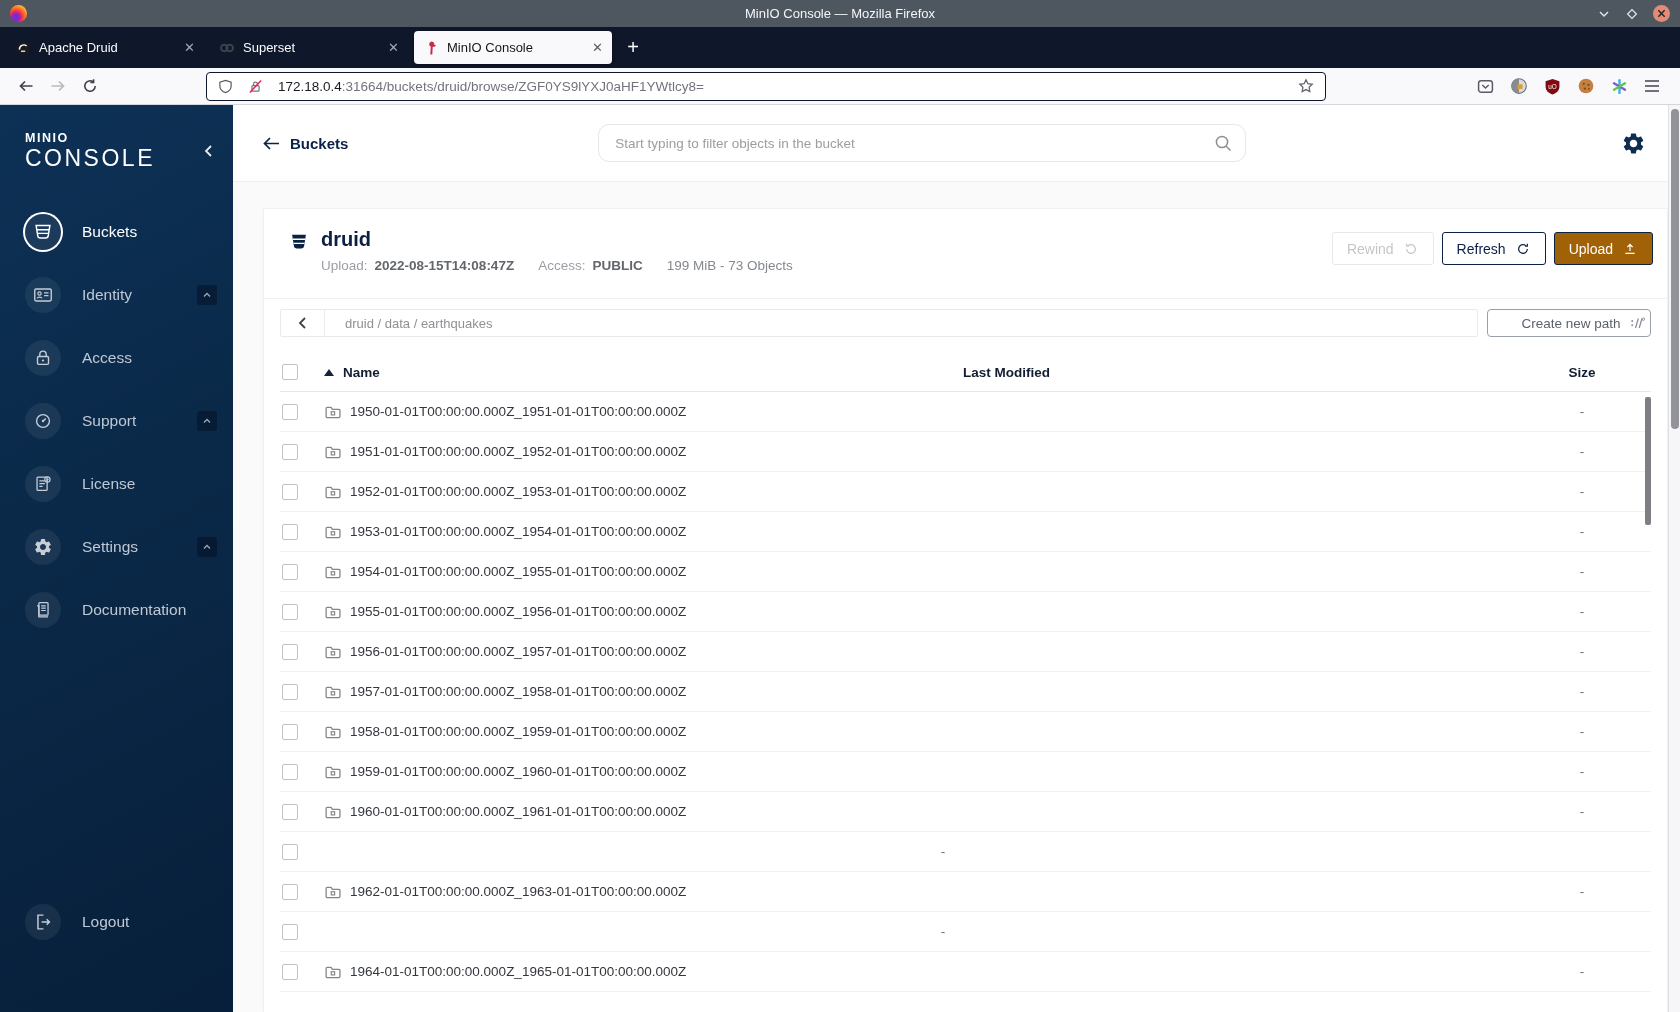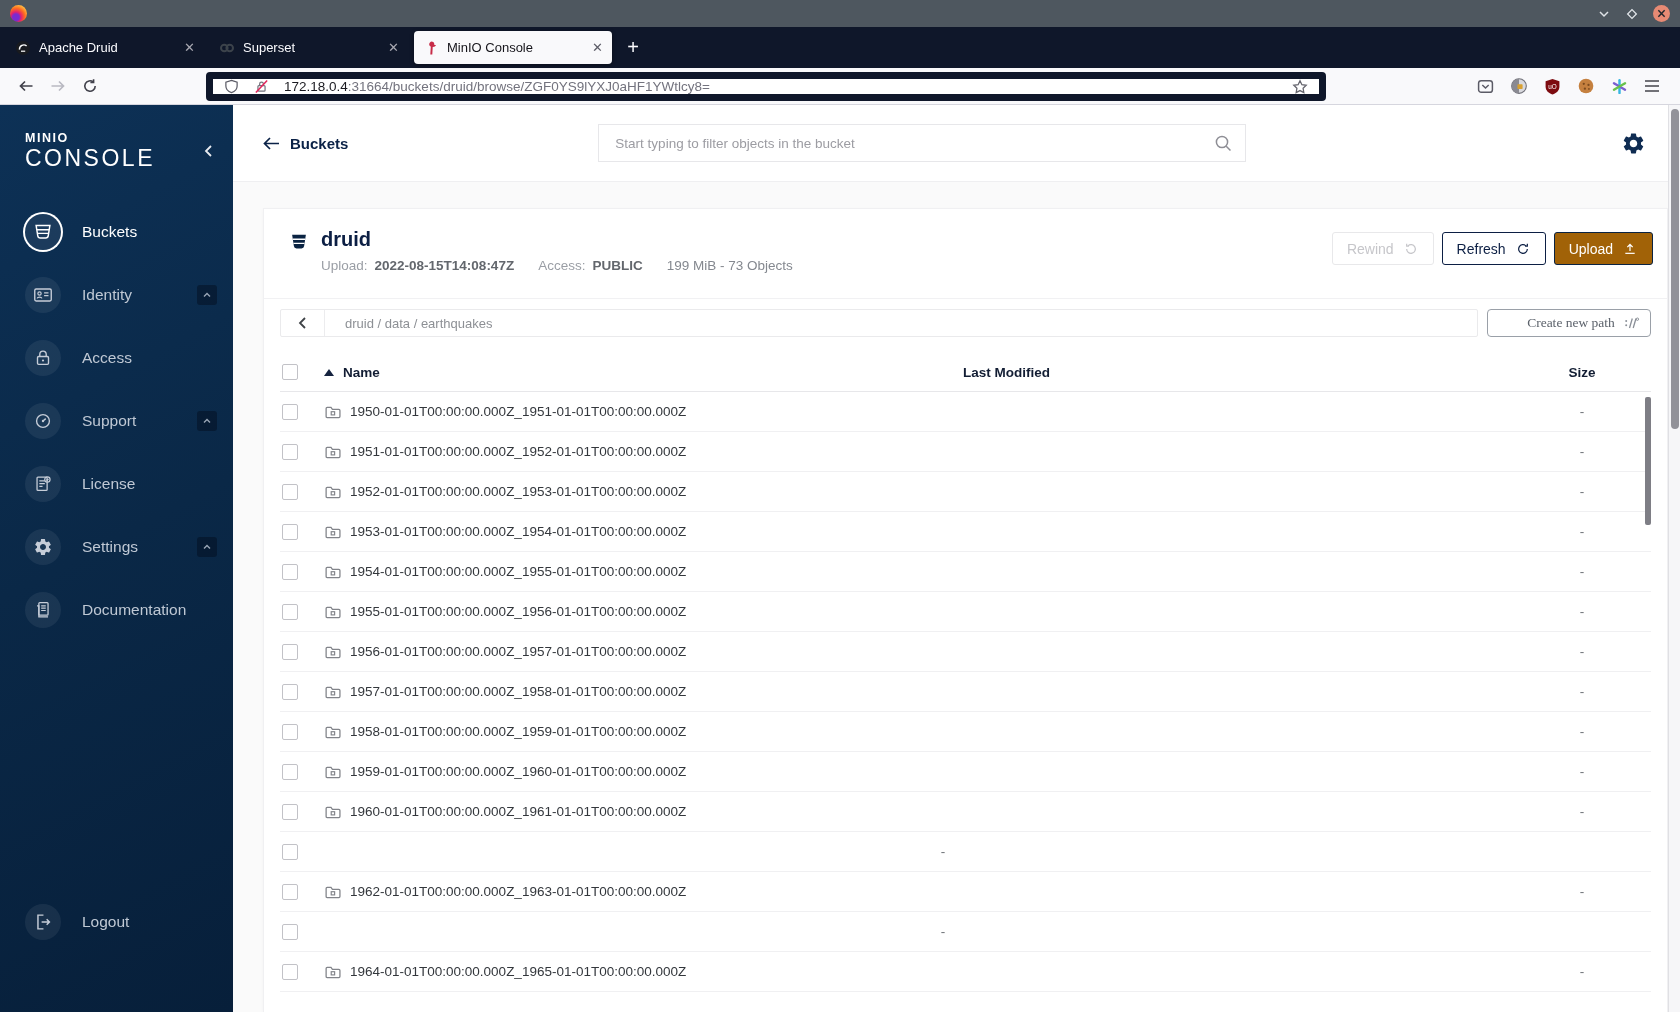--- a/index.html
+++ b/index.html
@@ -25,22 +25,22 @@
   .tab-close { margin-left:auto; color:#a9a9b2; font-size:13px; line-height:1; cursor:pointer; }
   .tab.active .tab-close { color:#5b5b66; }
   .newtab { width:30px; height:30px; display:flex; align-items:center; justify-content:center;
     color:#fbfbfe; font-size:20px; border-radius:4px; cursor:pointer; }
 
   .navbar { height:37px; background:#f9f9fb; border-bottom:1px solid #d6d6de;
     display:flex; align-items:center; padding:0 10px; }
   .nav-btn { width:32px; height:30px; display:flex; align-items:center; justify-content:center;
     border-radius:4px; color:#42424c; cursor:pointer; }
   .nav-btn.disabled { color:#b9b9c2; }
-  .urlbar { margin-left:100px; width:1120px; height:29px; background:#fff; border:7px solid #0f172a;
-    border-radius:4px; display:flex; padding:0 11px; gap:15px; font-size:13.5px; cursor:text; }
+  .urlbar { margin-left:100px; width:1120px; height:29px; background:#fff; border:1px solid #0f172a;
+    border-radius:4px; display:flex; align-items:center; padding:0 11px; gap:15px; font-size:13.5px; cursor:text; }
   .url-host { color:#1b1b21; }
   .url-rest { color:#73737e; }
   .url-star { margin-left:auto; display:flex; cursor:pointer; }
   .ext-cluster { margin-left:auto; display:flex; gap:16px; align-items:center; padding-right:10px; }
   .ext-ic { display:flex; cursor:pointer; }
 
   
   .app { height:907px; display:flex; position:relative; background:#fafafa; }
 
   .sidebar { width:233px; flex-shrink:0; display:flex; flex-direction:column;
@@ -59,21 +59,21 @@
   .caret-box { margin-left:auto; margin-right:16px; width:20px; height:20px; border-radius:3px;
     background:rgba(2,10,26,.45); display:flex; align-items:center; justify-content:center; color:#9aa6b6; }
   .logout-block { margin-top:auto; margin-bottom:72px; padding-left:25px; }
 
   .main { flex:1; display:flex; flex-direction:column; margin-right:12px; min-width:0; }
   .page-header { height:77px; background:#fff; display:flex; align-items:center;
     padding:0 22px 0 30px; border-bottom:1px solid #efeff1; }
   .back-link { display:flex; align-items:center; gap:10px; color:#0b2247; font-weight:bold;
     font-size:15px; cursor:pointer; }
   .search-wrap { position:relative; margin-left:250px; }
-  .search-input { width:648px; height:38px; border:1px solid #e7e7ea; border-radius:0;
+  .search-input { width:648px; height:38px; border:1px solid #e7e7ea; border-radius:11px;
     padding:0 44px 0 16px; font-size:13.5px; color:#333; background:#fff; font-family:inherit; }
   .search-input::placeholder { color:#9c9ca2; }
   .search-ic { position:absolute; right:14px; top:10px; color:#8e8e95; }
   .gear-btn { margin-left:auto; color:#0f2c52; display:flex; cursor:pointer; }
 
   .content { flex:1; padding:26px 0 0 30px; min-height:0; }
   .card { background:#fff; border:1px solid #f0f0f2; border-bottom:none; height:100%;
     display:flex; flex-direction:column; box-shadow:0 1px 3px rgba(0,0,0,.03); }
 
   .bucket-header { display:flex; align-items:flex-start; height:90px;
@@ -92,21 +92,21 @@
   .btn-upload  { color:#fff; border-color:#0a2342; background:#a16207; }
 
   .browse-row { display:flex; margin:10px 16px 0; gap:9px; height:28px; }
   .path-box { flex:1; border:1px solid #eaeaec; border-radius:2px; display:flex;
     align-items:center; background:#fff; }
   .path-back { width:44px; height:100%; display:flex; align-items:center; justify-content:center;
     border-right:1px solid #ececee; color:#3f4347; cursor:pointer; }
   .path-text { padding-left:20px; font-size:13px; color:#8d9095; }
   .btn-createpath { width:164px; border:1px solid #9aa0a8; border-radius:4px; color:#5c626b;
     font-size:13.5px; display:flex; align-items:center; justify-content:center; gap:9px;
-    background:#fff; cursor:pointer; font-family:Liberation Serif, serif;padding-left:29px; }
+    background:#fff; cursor:pointer; font-family:Liberation Sans, sans-serif;padding-left:29px; }
 
   .table-wrap { margin:16px 16px 0; position:relative; flex:1; min-height:0; overflow:hidden; }
   .thead { display:flex; align-items:center; height:39px; border-bottom:1px solid #e7e7ea;
     font-size:13.5px; font-weight:bold; color:#121d33; }
   .c-check { width:44px; display:flex; padding-left:2px; }
   .checkbox { width:16px; height:16px; border:1px solid #c2c2c7; border-radius:2px;
     background:#fff; cursor:pointer; }
   .c-name { flex:1; display:flex; align-items:center; gap:9px; min-width:0; }
   .sort-tri { width:0; height:0; border-left:5px solid transparent; border-right:5px solid transparent;
     border-bottom:7px solid #15233f; }
@@ -180,20 +180,21 @@
     </symbol>
     <symbol id="i-folder" viewBox="0 0 16 16">
       <path d="M2 5.2c0-.5.4-1 1-1h3.6l1.3 1.8h6.1c.6 0 1 .4 1 1v5.8c0 .6-.4 1-1 1H3c-.6 0-1-.4-1-1V5.2z" fill="none" stroke="#82848a" stroke-width="1.2"></path>
       <rect x="6.8" y="8.2" width="3.2" height="3" fill="none" stroke="#82848a" stroke-width="1.1"></rect>
     </symbol>
   </defs>
 </svg>
 
 <div class="titlebar">
   <div class="ff-logo"></div>
+  <div class="win-title">MinIO Console — Mozilla Firefox</div>
   <div class="win-controls">
     <div class="winbtn">
       <svg width="14" height="14" viewBox="0 0 14 14">
           <path d="M3 5l4 4 4-4" fill="none" stroke="#dfe3e7" stroke-width="1.5"></path>
         </svg>
     </div>
     <div class="winbtn">
       <svg width="14" height="14" viewBox="0 0 15 15">
           <rect x="4.2" y="4.2" width="6.6" height="6.6" transform="rotate(45 7.5 7.5)" fill="none" stroke="#dfe3e7" stroke-width="1.4"></rect>
         </svg>

